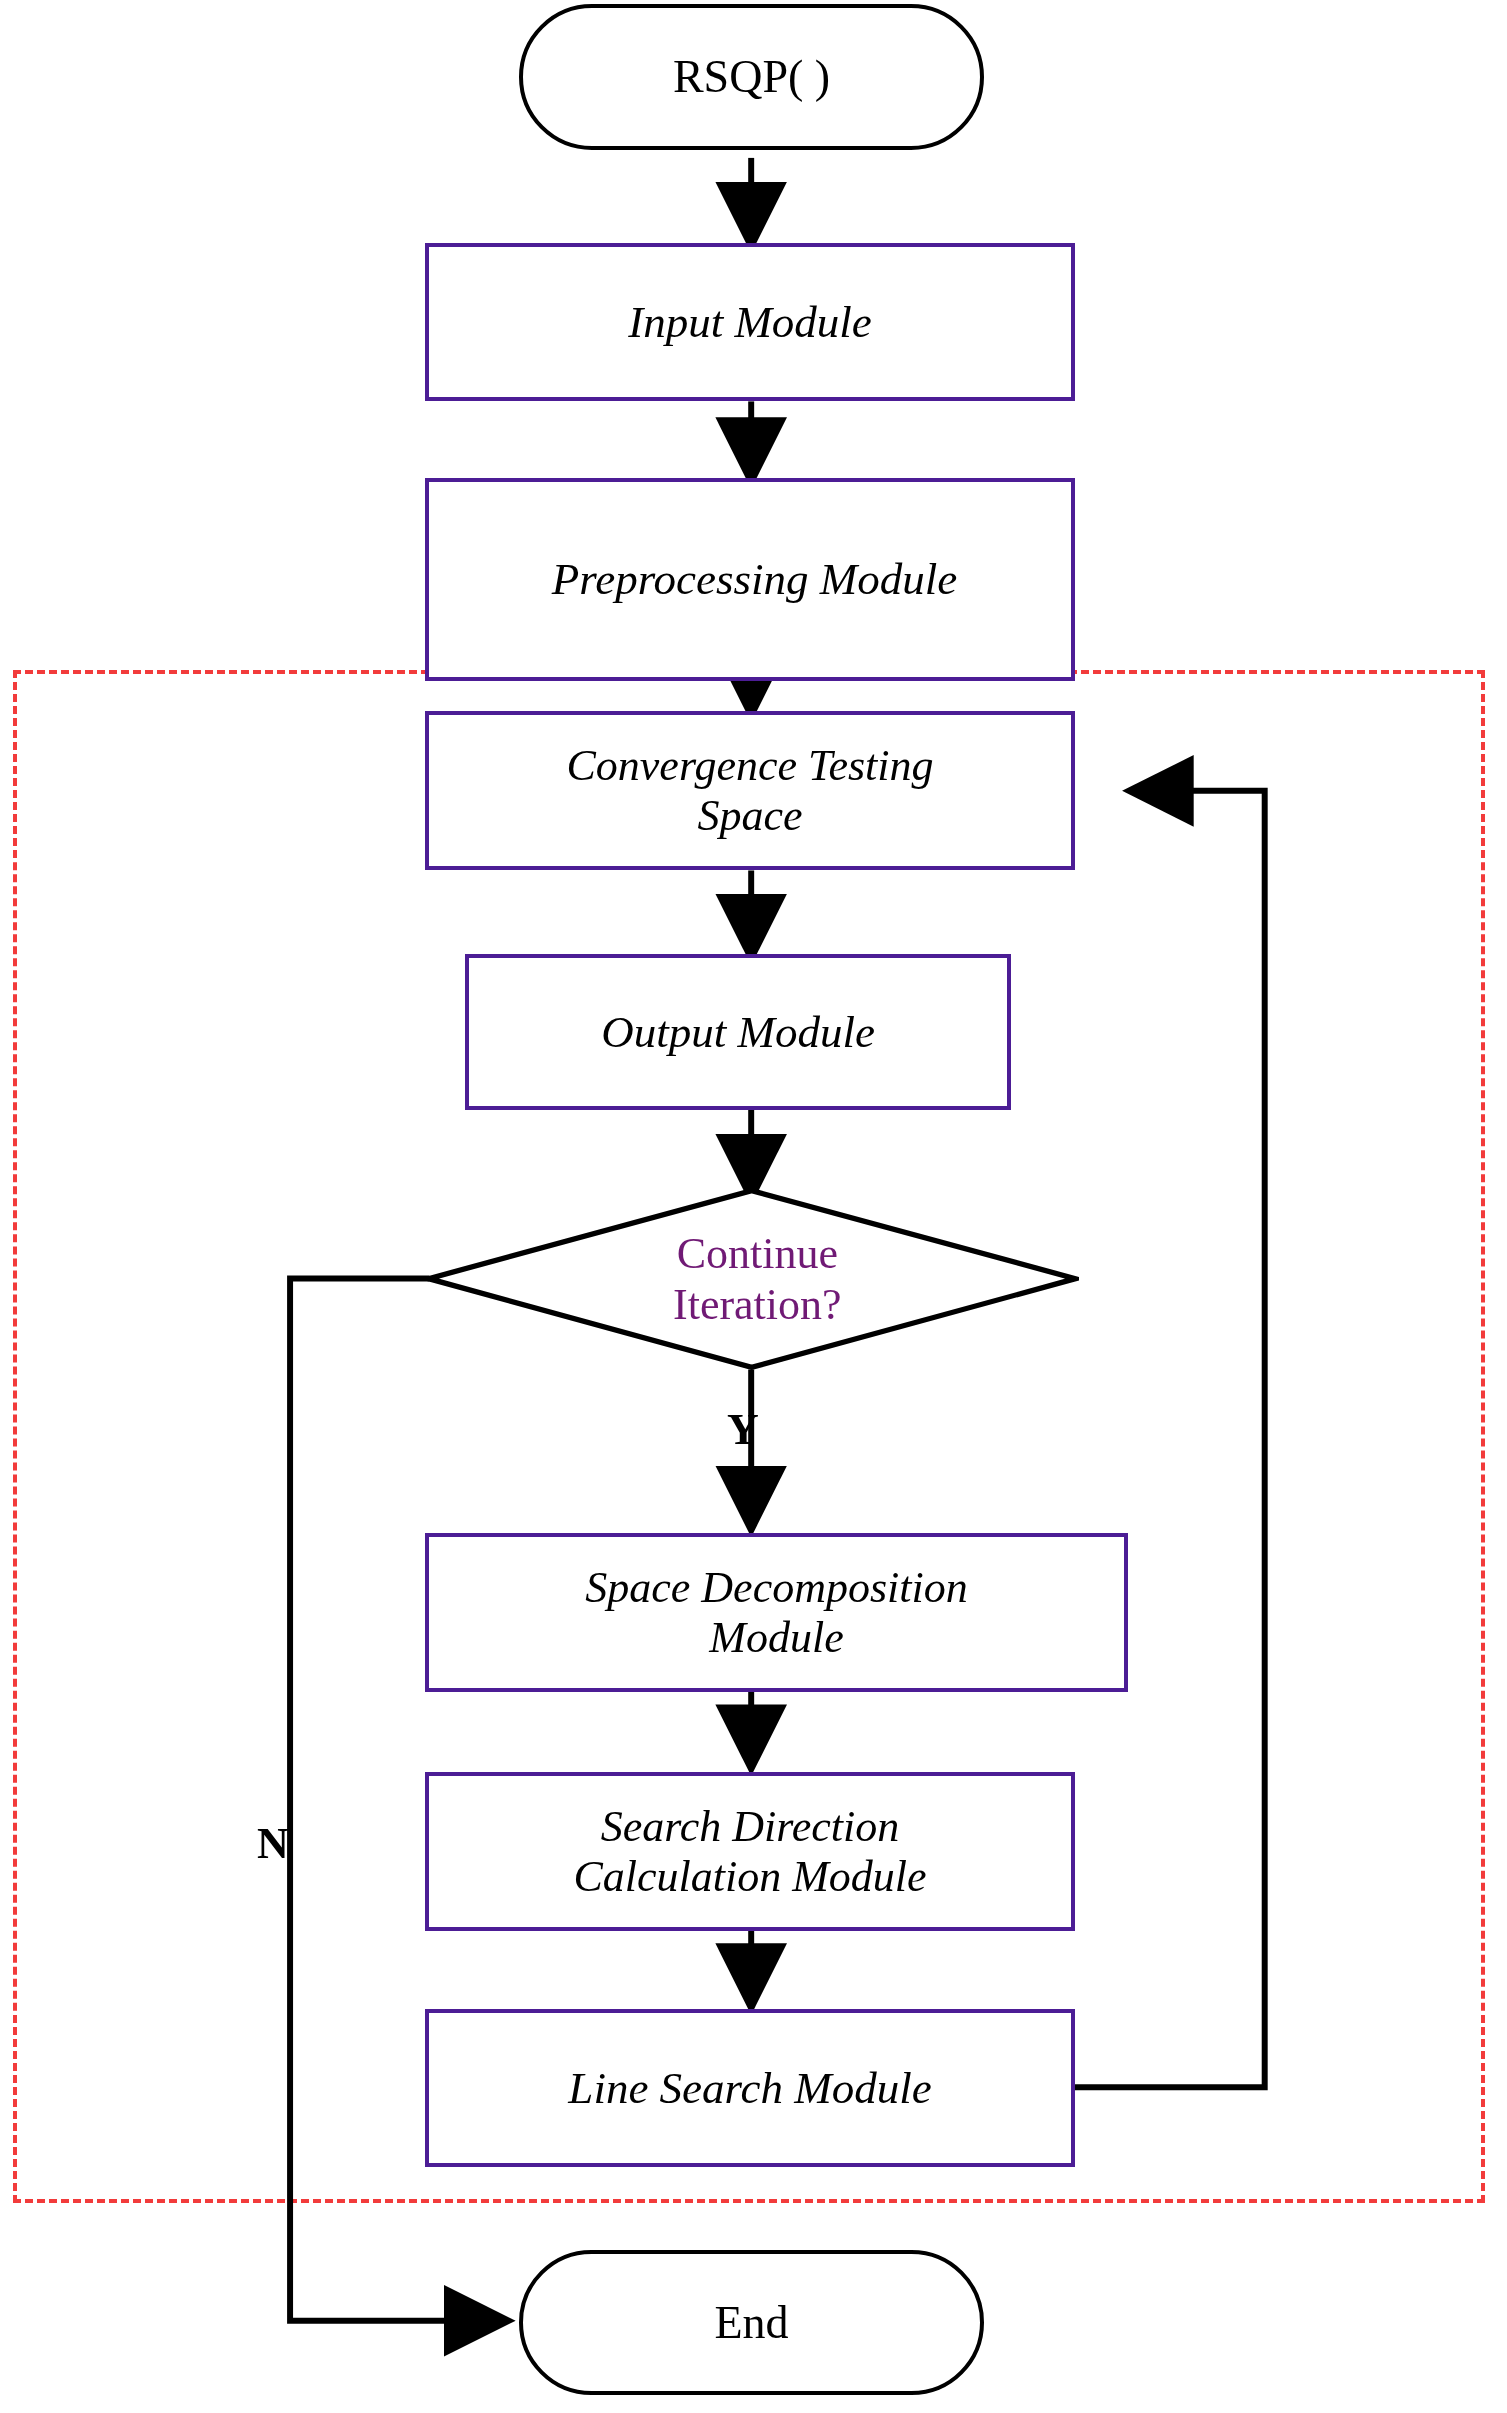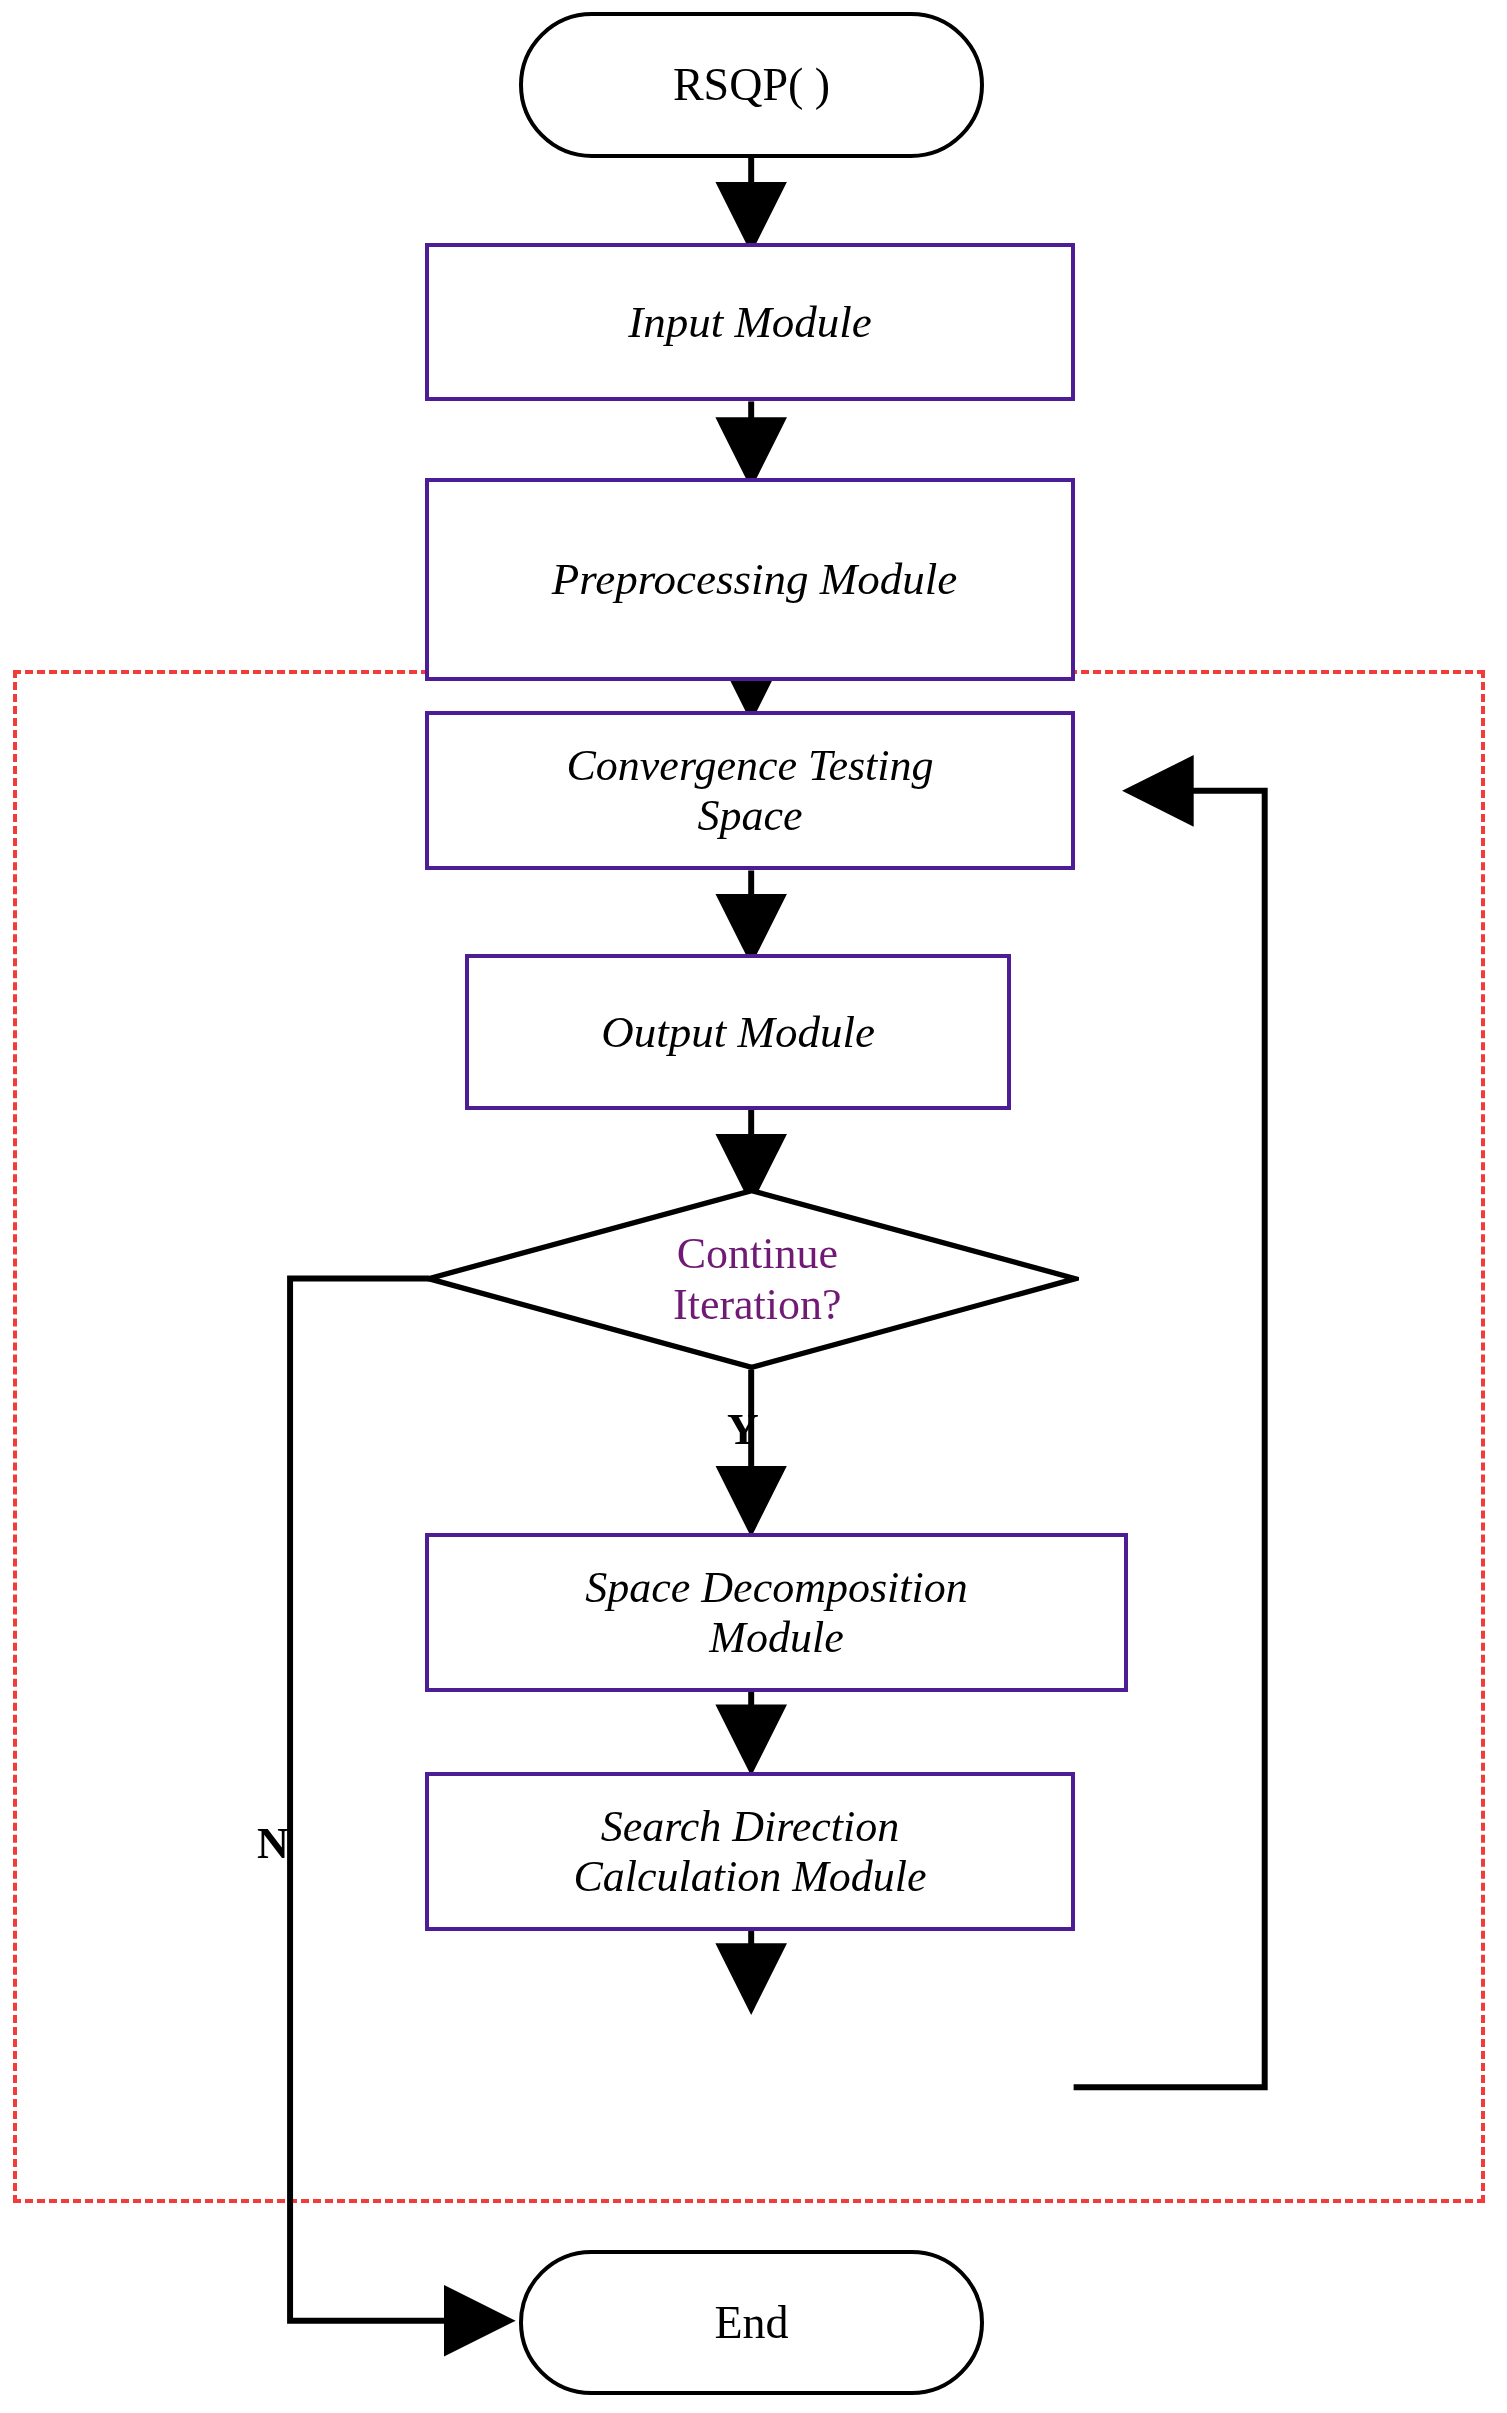--- a/index.html
+++ b/index.html
@@ -118,21 +118,21 @@
       <line x1="1132" y1="2550" x2="1132" y2="2650" marker-end="url(#arrow)"></line>
 
       <line x1="1132" y1="2910" x2="1132" y2="3010" marker-end="url(#arrow)"></line>
 
       <polyline points="1618,3146 1906,3146 1906,1192 1718,1192" marker-end="url(#arrow)"></polyline>
 
       <polyline points="647,1927 437,1927 437,3498 750,3498" marker-end="url(#arrow)"></polyline>
     </g>
   </svg>
 
-  <div class="node terminator" style="left:519px; top:12px; width:465px; height:146px; font-size:46px;">
+  <div class="node terminator" style="left:519px; top:4px; width:465px; height:146px; font-size:46px;">
     <span class="node-label">RSQP( )</span>
   </div>
 
   <div class="node process" style="left:425px; top:243px; width:650px; height:158px; font-size:45px;">
     <span class="node-label">Input Module</span>
   </div>
 
   <div class="node process" style="left:425px; top:478px; width:650px; height:203px; font-size:45px;padding-left:9px;">
     <span class="node-label">Preprocessing Module</span>
   </div>
@@ -157,20 +157,23 @@
   <div class="node process" style="left:425px; top:1533px; width:703px; height:159px; font-size:44px;">
     <span class="node-label">Space Decomposition
 Module</span>
   </div>
 
   <div class="node process" style="left:425px; top:1772px; width:650px; height:159px; font-size:44px;">
     <span class="node-label">Search Direction
 Calculation Module</span>
   </div>
 
+  <div class="node process" style="left:425px; top:2009px; width:650px; height:158px; font-size:45px;">
+    <span class="node-label">Line Search Module</span>
+  </div>
 
   <div class="node terminator" style="left:519px; top:2250px; width:465px; height:145px; font-size:46px;">
     <span class="node-label">End</span>
   </div>
 
   <div class="edge-label" style="left:727px; top:1404px; font-size:44px;">Y</div>
 
   <div class="edge-label" style="left:257px; top:1818px; font-size:44px;">N</div>
 
 </div>

